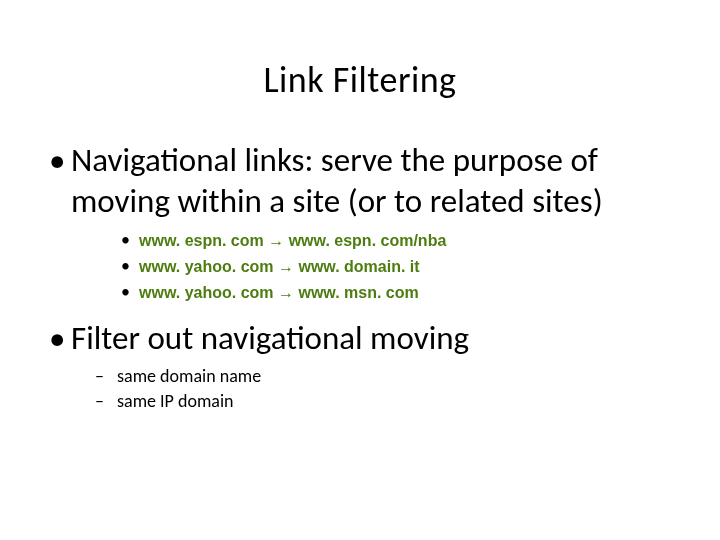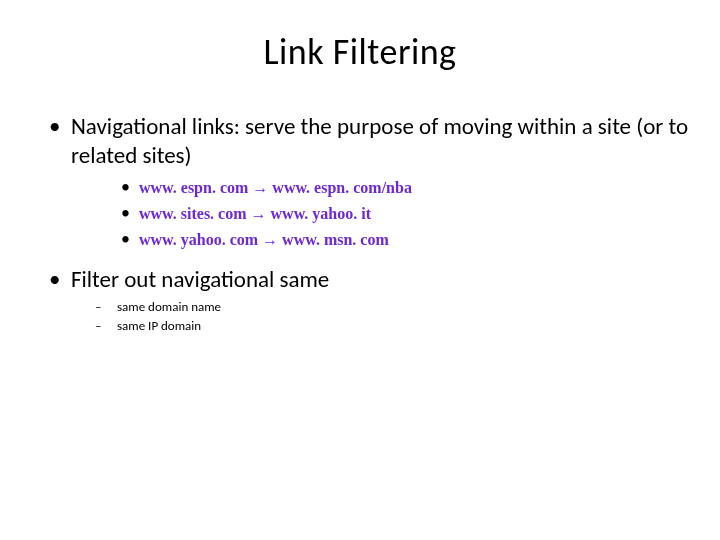--- a/index.html
+++ b/index.html
@@ -10,23 +10,24 @@
       font-family: Calibri, Arial, sans-serif;
       color: #000000;
       padding: 30px 25px;
     }
     .title {
       text-align: center;
       font-size: 36px;
       font-weight: normal;
       margin-bottom: 38px;
       letter-spacing: 0.5px;
+      margin-top: 28px;
     }
     .bullet-l1 {
-      font-size: 23px;
+      font-size: 33px;
       margin-left: 24px;
       margin-bottom: 6px;
       line-height: 1.25;
       position: relative;
       padding-left: 22px;
     }
     .bullet-l1::before {
       content: "•";
       position: absolute;
       left: 0;
@@ -40,27 +41,27 @@
       position: relative;
       padding-left: 18px;
     }
     .bullet-l2::before {
       content: "•";
       position: absolute;
       left: 0;
       top: 0;
     }
     .example {
-      color: #6d28d9;
-      font-family: Liberation Serif, serif;
+      color: #4d7c0f;
+      font-family: Liberation Sans, sans-serif;
       font-weight: bold;
       font-size: 16px;
     }
     .dash-l2 {
-      font-size: 13px;
+      font-size: 18px;
       margin-left: 70px;
       margin-bottom: 2px;
       line-height: 1.3;
       position: relative;
       padding-left: 22px;
     }
     .dash-l2::before {
       content: "–";
       position: absolute;
       left: 0;
@@ -74,24 +75,24 @@
 <body>
 
 <div class="title">Link Filtering</div>
 
 <div class="bullet-l1">Navigational links: serve the purpose of moving within a site (or to related sites)</div>
 
 <div class="bullet-l2">
   <span class="example">www. espn. com → www. espn. com/nba</span>
 </div>
 <div class="bullet-l2">
-  <span class="example">www. sites. com → www. yahoo. it</span>
+  <span class="example">www. yahoo. com → www. domain. it</span>
 </div>
 <div class="bullet-l2">
   <span class="example">www. yahoo. com  → www. msn. com</span>
 </div>
 
 <div class="group-spacer"></div>
 
-<div class="bullet-l1">Filter out navigational same</div>
+<div class="bullet-l1">Filter out navigational moving</div>
 
 <div class="dash-l2">same domain name</div>
 <div class="dash-l2">same IP domain</div>
 
 </body></html>

